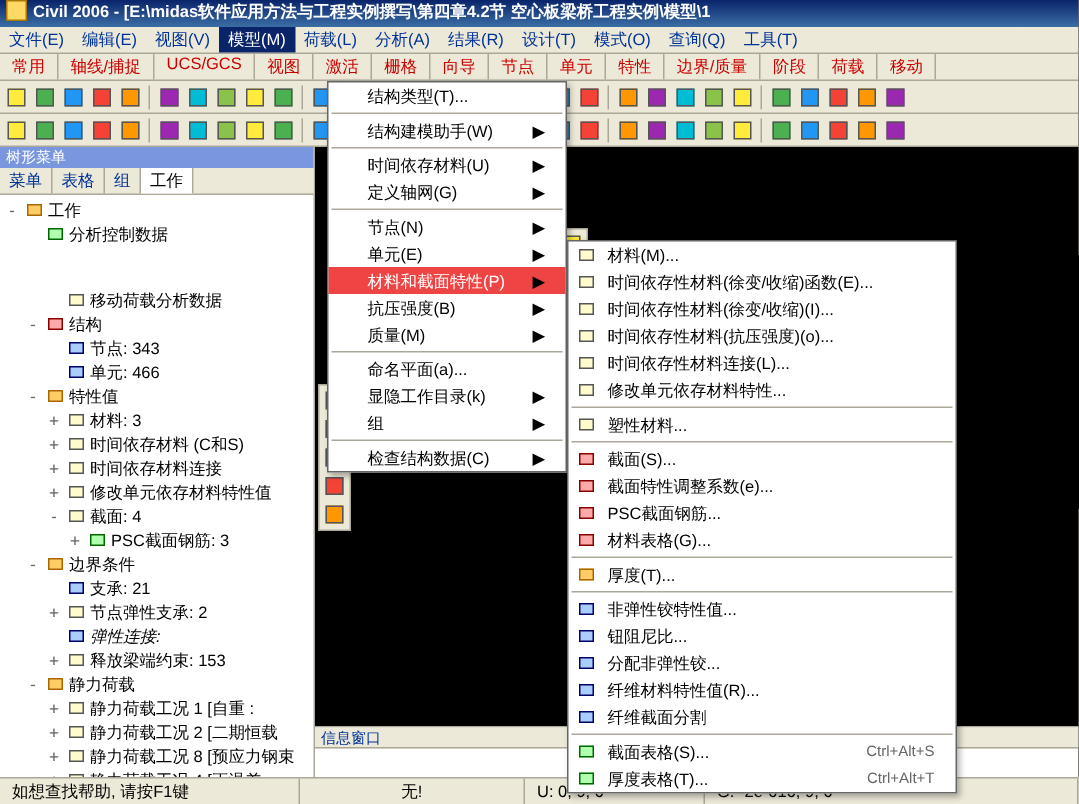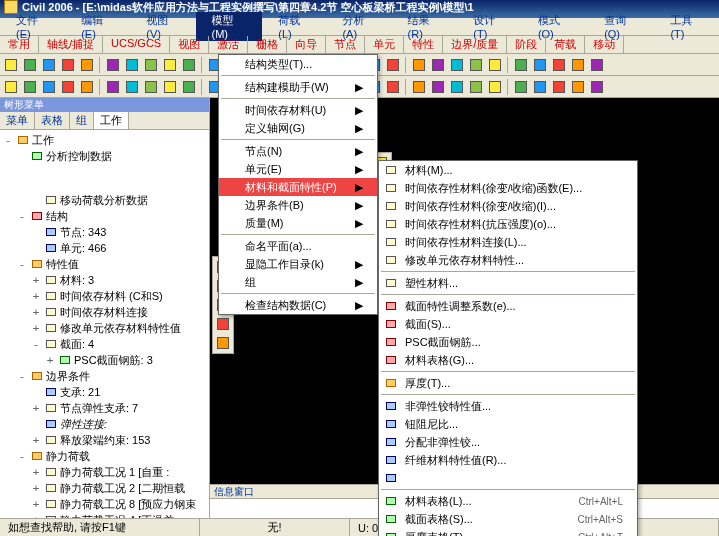--- a/index.html
+++ b/index.html
@@ -1,20 +1,20 @@
 <!DOCTYPE html>
 <html><head>
 <meta charset="utf-8">
 <style>
 *{box-sizing:border-box;margin:0;padding:0;font-family:"Microsoft YaHei","SimSun",sans-serif;font-size:11px;user-select:none}
 body{width:719px;height:536px;overflow:hidden;background:#d4d0c8}
 .titlebar{height:18px;background:linear-gradient(#0a246a,#3b6ea5);color:#fff;display:flex;align-items:flex-start;padding:0 4px;font-weight:bold}
 .titlebar .tico{width:14px;height:14px;background:#ffd966;border:1px solid #aa7700;margin-right:4px}
 .menubar{height:18px;background:#ece9d8;display:flex;align-items:center;border-bottom:1px solid #aca899}
-.menubar span{padding:1px 16px;color:#003399;cursor:default}
+.menubar span{padding:1px 6px;color:#003399;cursor:default}
 .tabstrip{height:18px;background:#ece9d8;display:flex;border-bottom:1px solid #aca899}
 .tabstrip .tab{padding:1px 8px;color:#cc0000;border-right:1px solid #aca899;cursor:default}
 .toolbar{height:22px;background:#ece9d8;display:flex;align-items:center;border-bottom:1px solid #aca899;padding:0 2px;gap:1px}
 .ico{width:18px;height:18px;display:inline-flex;align-items:center;justify-content:center;border:1px solid transparent}
 .sep{width:2px;height:16px;border-left:1px solid #aca899;margin:0 2px}
 .workspace{display:flex;height:440px;position:relative}
 .treepanel{width:210px;background:#fff;border-right:1px solid #aca899;display:flex;flex-direction:column}
 .treehdr{height:14px;background:#7a96df;color:#fff;font-size:10px;padding:0 4px}
 .treetabs{height:18px;background:#ece9d8;display:flex;border-bottom:1px solid #aca899}
 .treetabs .tt{padding:1px 6px;color:#003399;border-right:1px solid #aca899}
@@ -406,21 +406,21 @@
           <span class="tico2">
             <span class="g-blu"></span>
           </span>
           <span class="lbl">支承:  21</span>
         </div>
         <div class="tn" style="padding-left: 28px;">
           <span class="tw">+</span>
           <span class="tico2">
             <span class="g-box"></span>
           </span>
-          <span class="lbl">节点弹性支承:  7</span>
+          <span class="lbl">节点弹性支承:  2</span>
         </div>
         <div class="tn" style="padding-left: 28px; font-style: italic;">
           <span class="tw">&nbsp;</span>
           <span class="tico2">
             <span class="g-blu"></span>
           </span>
           <span class="lbl">弹性连接:</span>
         </div>
         <div class="tn" style="padding-left: 28px;">
           <span class="tw">+</span>
@@ -569,21 +569,21 @@
       <span class="mt">单元(E)</span>
       <span class="marr">▶</span>
     </div>
     <div class="mrow hl">
       <span class="mico"></span>
       <span class="mt">材料和截面特性(P)</span>
       <span class="marr">▶</span>
     </div>
     <div class="mrow">
       <span class="mico"></span>
-      <span class="mt">边界条件(B)</span>
+      <span class="mt">抗压强度(B)</span>
       <span class="marr">▶</span>
     </div>
     <div class="mrow">
       <span class="mico"></span>
       <span class="mt">质量(M)</span>
       <span class="marr">▶</span>
     </div>
     <div class="msep"></div>
     <div class="mrow">
       <span class="mico"></span>
@@ -650,38 +650,38 @@
       <span class="mico">
         <span class="g-box"></span>
       </span>
       <span class="mt">塑性材料...</span>
     </div>
     <div class="msep"></div>
     <div class="mrow">
       <span class="mico">
         <span class="g-red"></span>
       </span>
+      <span class="mt">截面(S)...</span>
+    </div>
+    <div class="mrow">
+      <span class="mico">
+        <span class="g-red"></span>
+      </span>
       <span class="mt">截面特性调整系数(e)...</span>
     </div>
     <div class="mrow">
       <span class="mico">
         <span class="g-red"></span>
       </span>
-      <span class="mt">截面(S)...</span>
+      <span class="mt">PSC截面钢筋...</span>
     </div>
     <div class="mrow">
       <span class="mico">
         <span class="g-red"></span>
       </span>
-      <span class="mt">PSC截面钢筋...</span>
-    </div>
-    <div class="mrow">
-      <span class="mico">
-        <span class="g-red"></span>
-      </span>
       <span class="mt">材料表格(G)...</span>
     </div>
     <div class="msep"></div>
     <div class="mrow">
       <span class="mico">
         <span class="g-org"></span>
       </span>
       <span class="mt">厚度(T)...</span>
     </div>
     <div class="msep"></div>
@@ -706,29 +706,23 @@
     <div class="mrow">
       <span class="mico">
         <span class="g-blu"></span>
       </span>
       <span class="mt">纤维材料特性值(R)...</span>
     </div>
     <div class="mrow">
       <span class="mico">
         <span class="g-blu"></span>
       </span>
-    </div>
-    <div class="msep"></div>
-    <div class="mrow">
-      <span class="mico">
-        <span class="g-grn"></span>
-      </span>
-      <span class="mt">材料表格(L)...</span>
-      <span class="sc">Ctrl+Alt+L</span>
-    </div>
+      <span class="mt">纤维截面分割</span>
+    </div>
+    <div class="msep"></div>
     <div class="mrow">
       <span class="mico">
         <span class="g-grn"></span>
       </span>
       <span class="mt">截面表格(S)...</span>
       <span class="sc">Ctrl+Alt+S</span>
     </div>
     <div class="mrow">
       <span class="mico">
         <span class="g-grn"></span>

